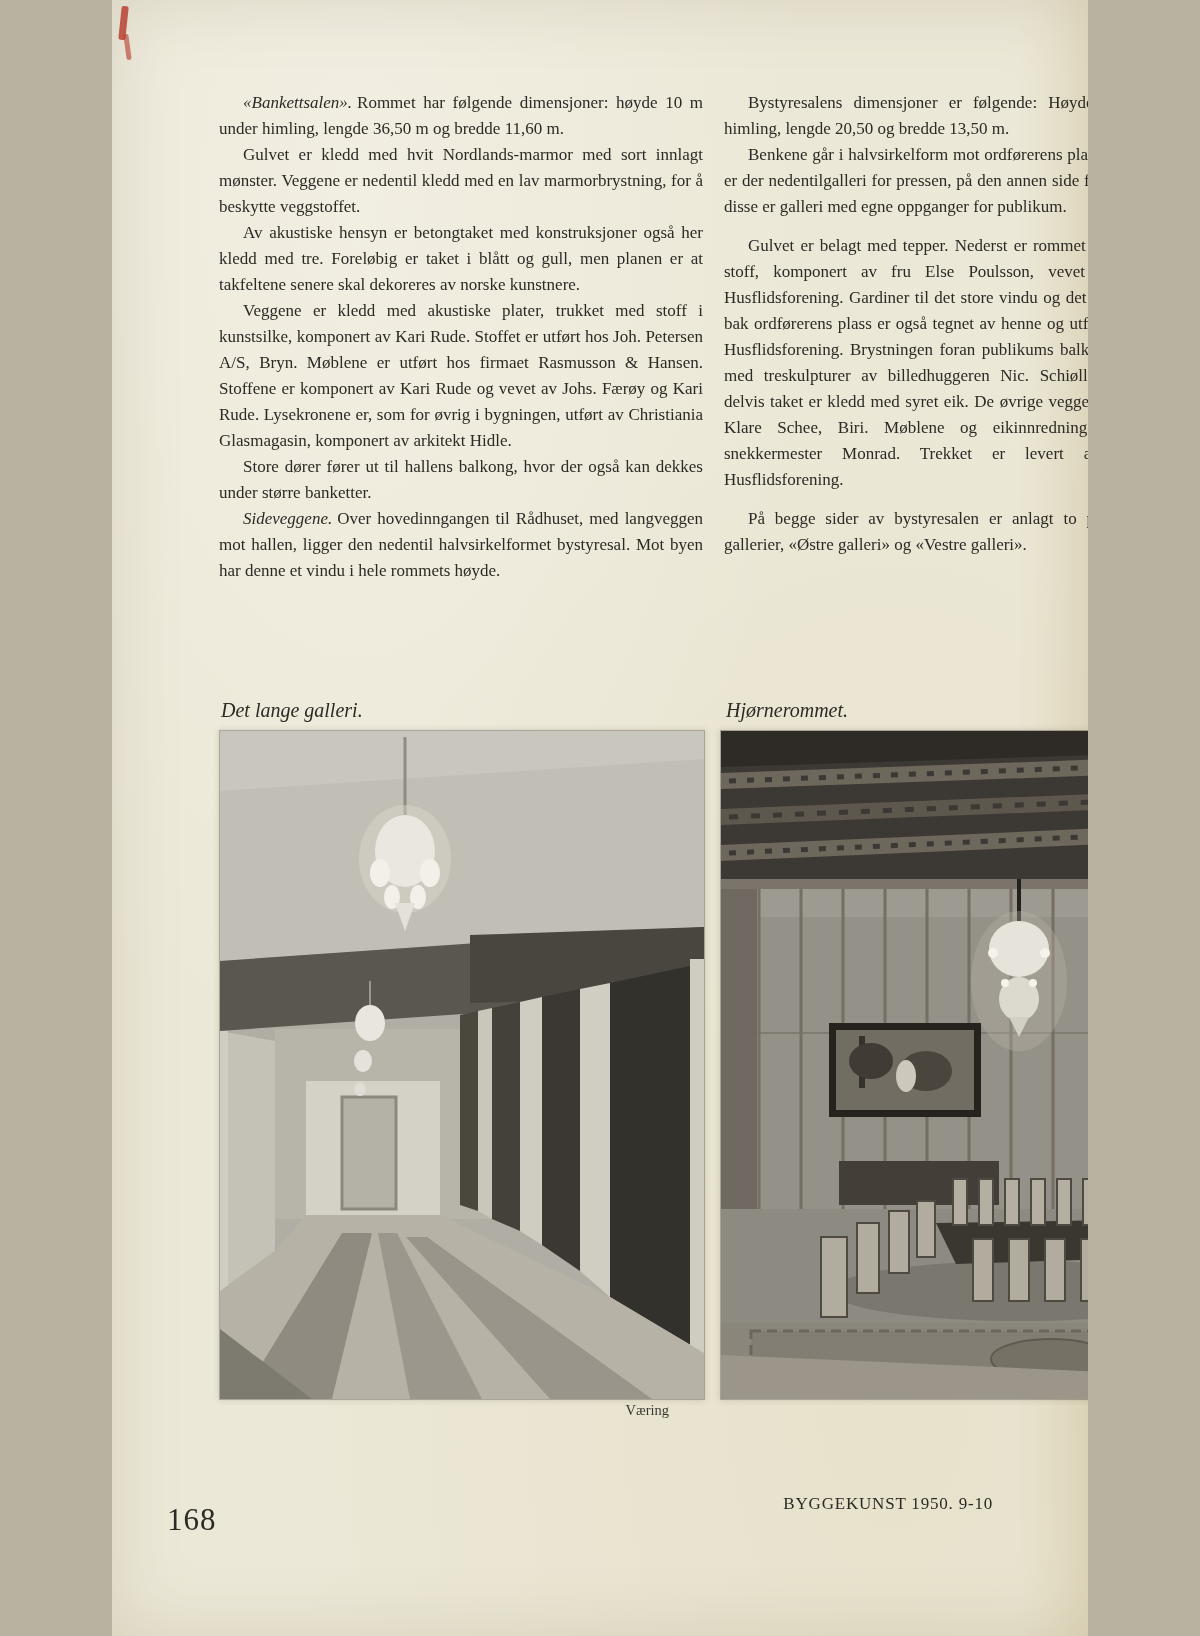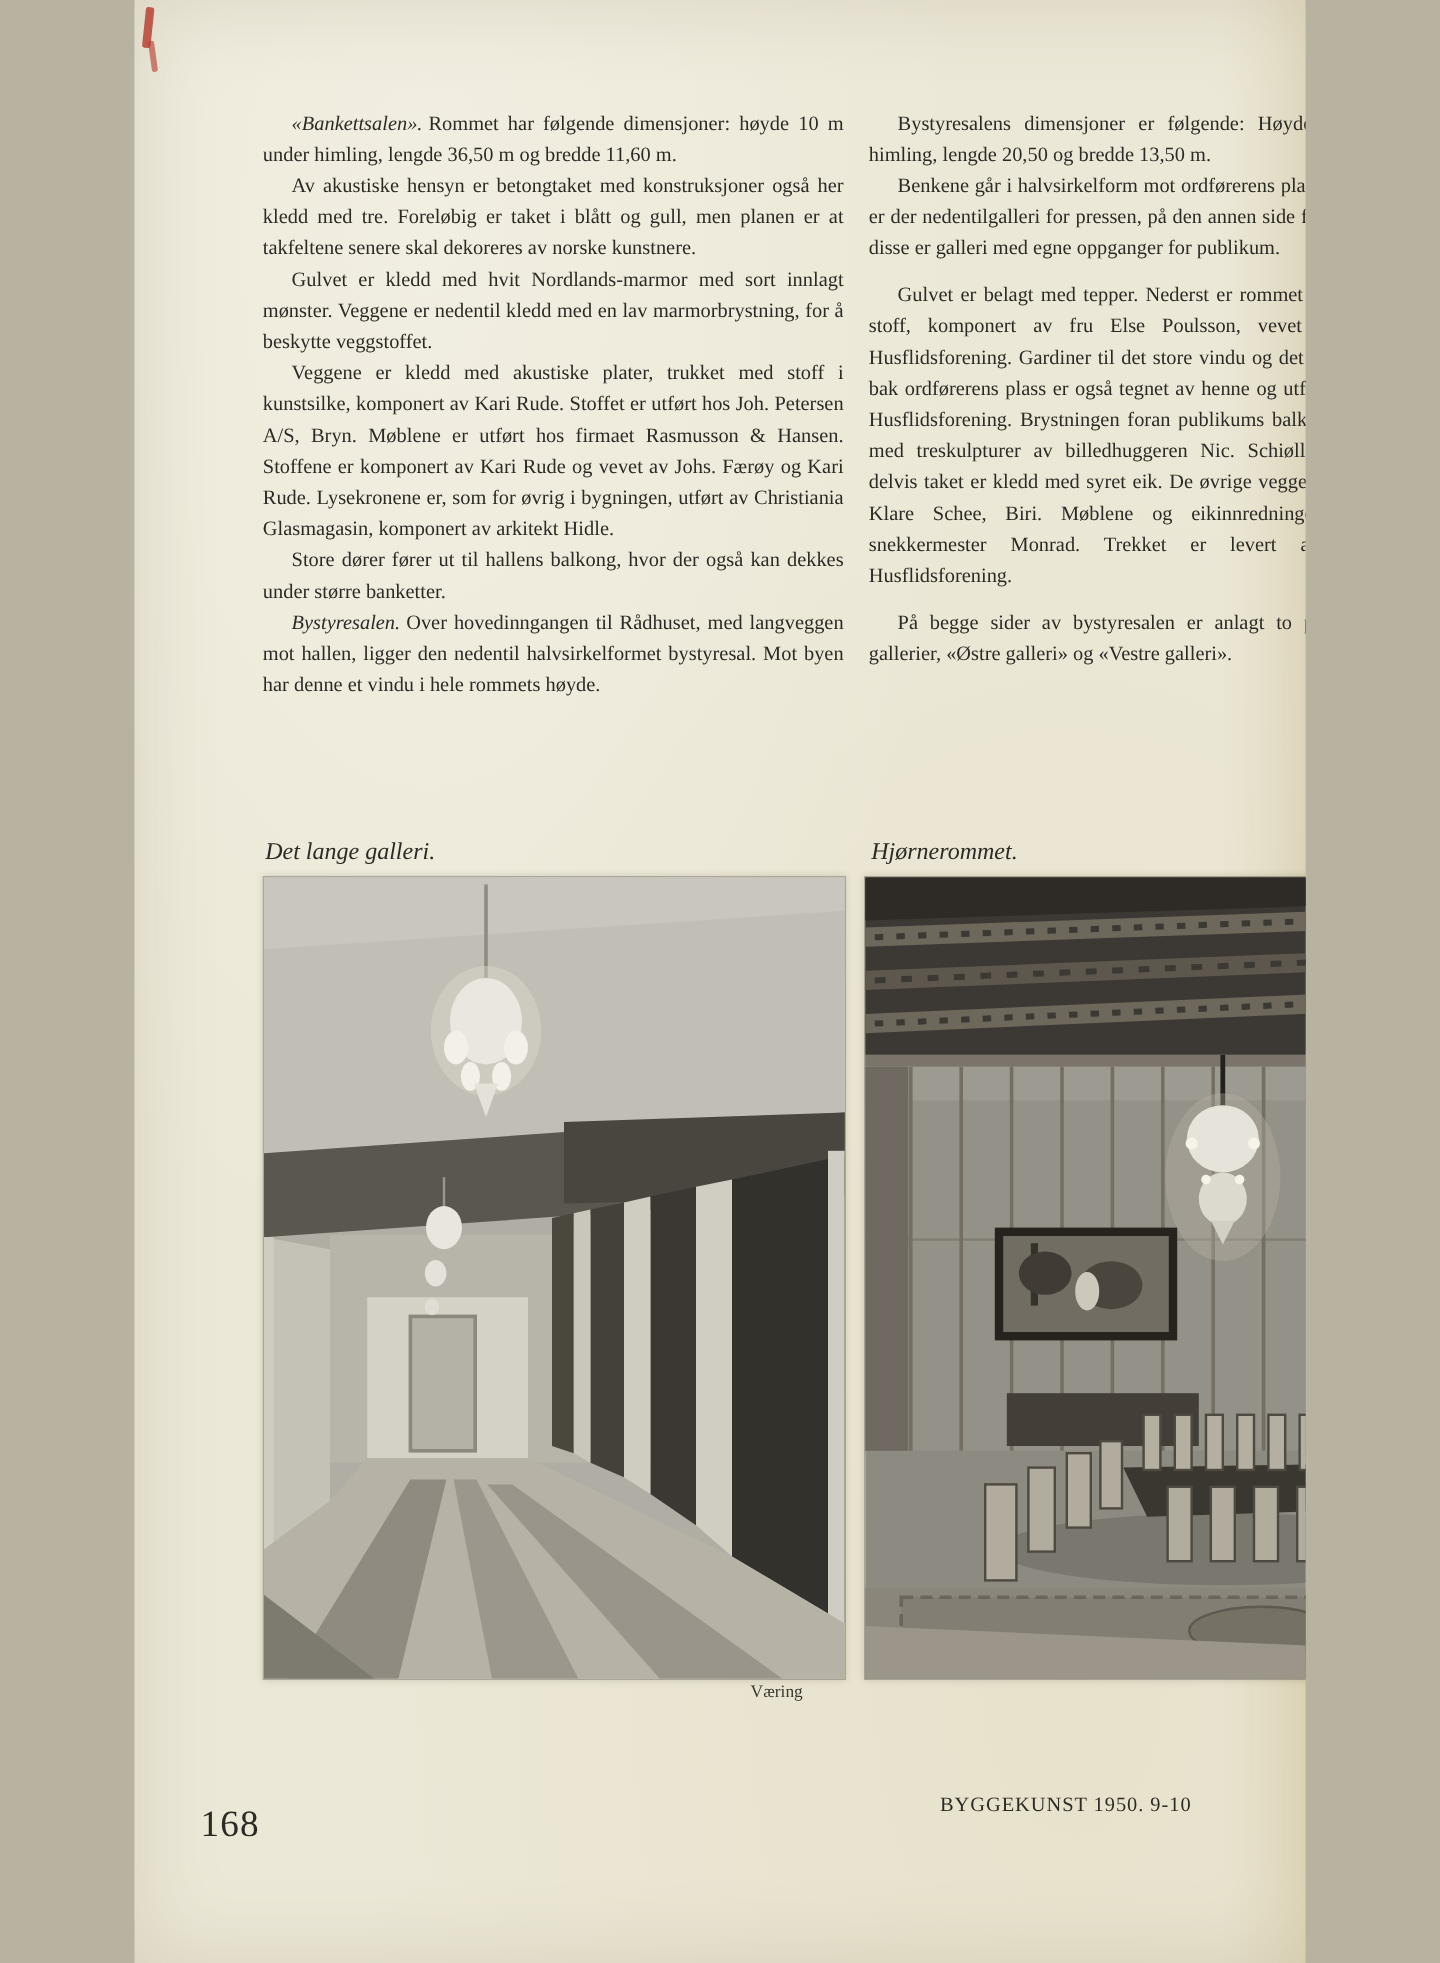--- a/index.html
+++ b/index.html
@@ -53,25 +53,25 @@
 </head>
 <body>
 
 <div class="page">
 
   <div class="scan-mark m1"></div>
   <div class="scan-mark m2"></div>
 
   <div class="col left">
     <p class="para"><span class="lead">«Bankettsalen».</span><span>Rommet har følgende dimensjoner: høyde 10 m under himling, lengde 36,50 m og bredde 11,60 m.</span></p>
+    <p class="para"><span class="lead"></span><span>Gulvet er kledd med hvit Nordlands-marmor med sort innlagt mønster. Veggene er nedentil kledd med en lav marmorbrystning, for å beskytte veggstoffet.</span></p>
     <p class="para"><span class="lead"></span><span>Av akustiske hensyn er betongtaket med konstruksjoner også her kledd med tre. Foreløbig er taket i blått og gull, men planen er at takfeltene senere skal dekoreres av norske kunstnere.</span></p>
-    <p class="para"><span class="lead"></span><span>Gulvet er kledd med hvit Nordlands-marmor med sort innlagt mønster. Veggene er nedentil kledd med en lav marmorbrystning, for å beskytte veggstoffet.</span></p>
     <p class="para"><span class="lead"></span><span>Veggene er kledd med akustiske plater, trukket med stoff i kunstsilke, komponert av Kari Rude. Stoffet er utført hos Joh. Petersen A/S, Bryn. Møblene er utført hos firmaet Rasmusson &amp; Hansen. Stoffene er komponert av Kari Rude og vevet av Johs. Færøy og Kari Rude. Lysekronene er, som for øvrig i bygningen, utført av Christiania Glasmagasin, komponert av arkitekt Hidle.</span></p>
     <p class="para"><span class="lead"></span><span>Store dører fører ut til hallens balkong, hvor der også kan dekkes under større banketter.</span></p>
-    <p class="para"><span class="lead">Bystyresalen.</span><span>Over hovedinngangen til Rådhuset, med langveggen mot hallen, ligger den nedentil halvsirkelformet bystyresal. Mot byen har denne et vindu i hele rommets høyde.</span></p>
+    <p class="para"><span class="lead">Sideveggene.</span><span>Over hovedinngangen til Rådhuset, med langveggen mot hallen, ligger den nedentil halvsirkelformet bystyresal. Mot byen har denne et vindu i hele rommets høyde.</span></p>
   </div>
 
   <div class="col right">
     <p class="para"><span class="lead"></span><span>Bystyresalens dimensjoner er følgende: Høyde 13,50 m under himling, lengde 20,50 og bredde 13,50 m.</span></p>
     <p class="para"><span class="lead"></span><span>Benkene går i halvsirkelform mot ordførerens plass. På den ene side er der nedentilgalleri for pressen, på den annen side for publikum. Over disse er galleri med egne oppganger for publikum.</span></p>
     <p class="para gapped"><span class="lead"></span><span>Gulvet er belagt med tepper. Nederst er rommet kledd med et rødt stoff, komponert av fru Else Poulsson, vevet av Den norske Husflidsforening. Gardiner til det store vindu og det store vevete teppe bak ordførerens plass er også tegnet av henne og utført av Den Norske Husflidsforening. Brystningen foran publikums balkong er utført i eik med treskulpturer av billedhuggeren Nic. Schiøll. Sideveggene og delvis taket er kledd med syret eik. De øvrige vegger med stråtapet fra Klare Schee, Biri. Møblene og eikinnredningen er utført av snekkermester Monrad. Trekket er levert av Den Norske Husflidsforening.</span></p>
     <p class="para gapped"><span class="lead"></span><span>På begge sider av bystyresalen er anlagt to promenoarer, eller gallerier, «Østre galleri» og «Vestre galleri».</span></p>
   </div>
 
   <div class="caption left">Det lange galleri.</div>

